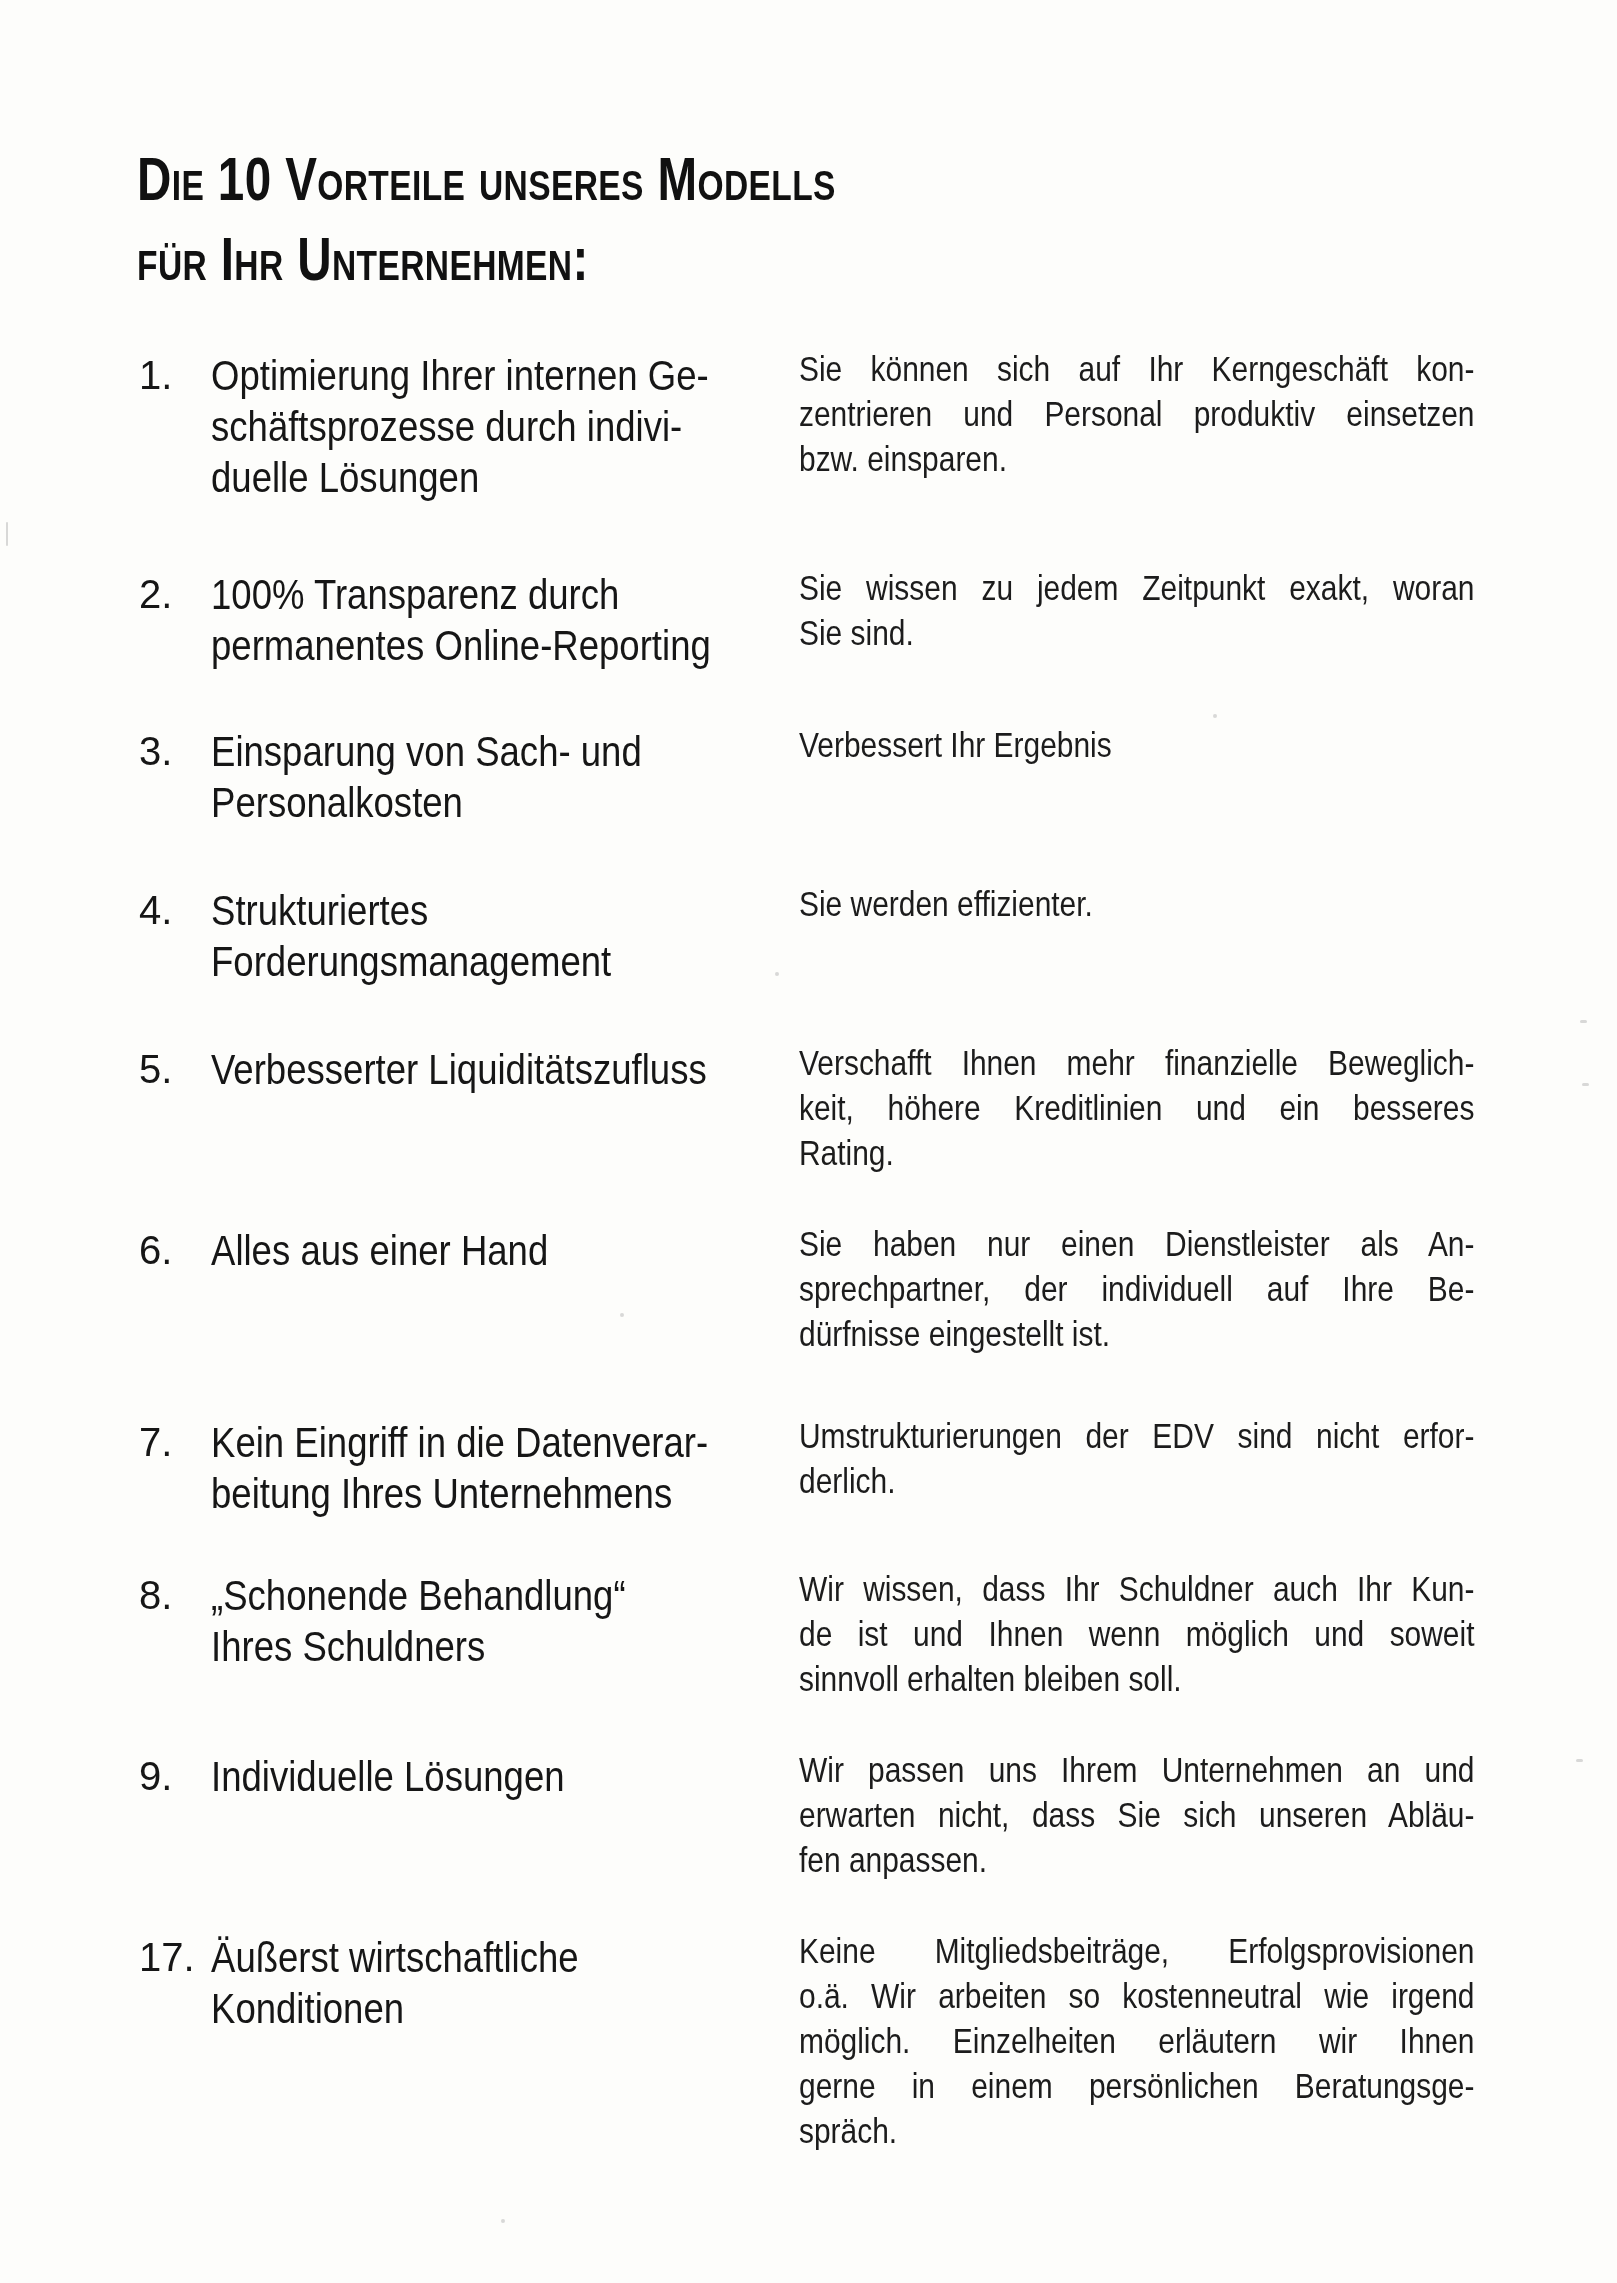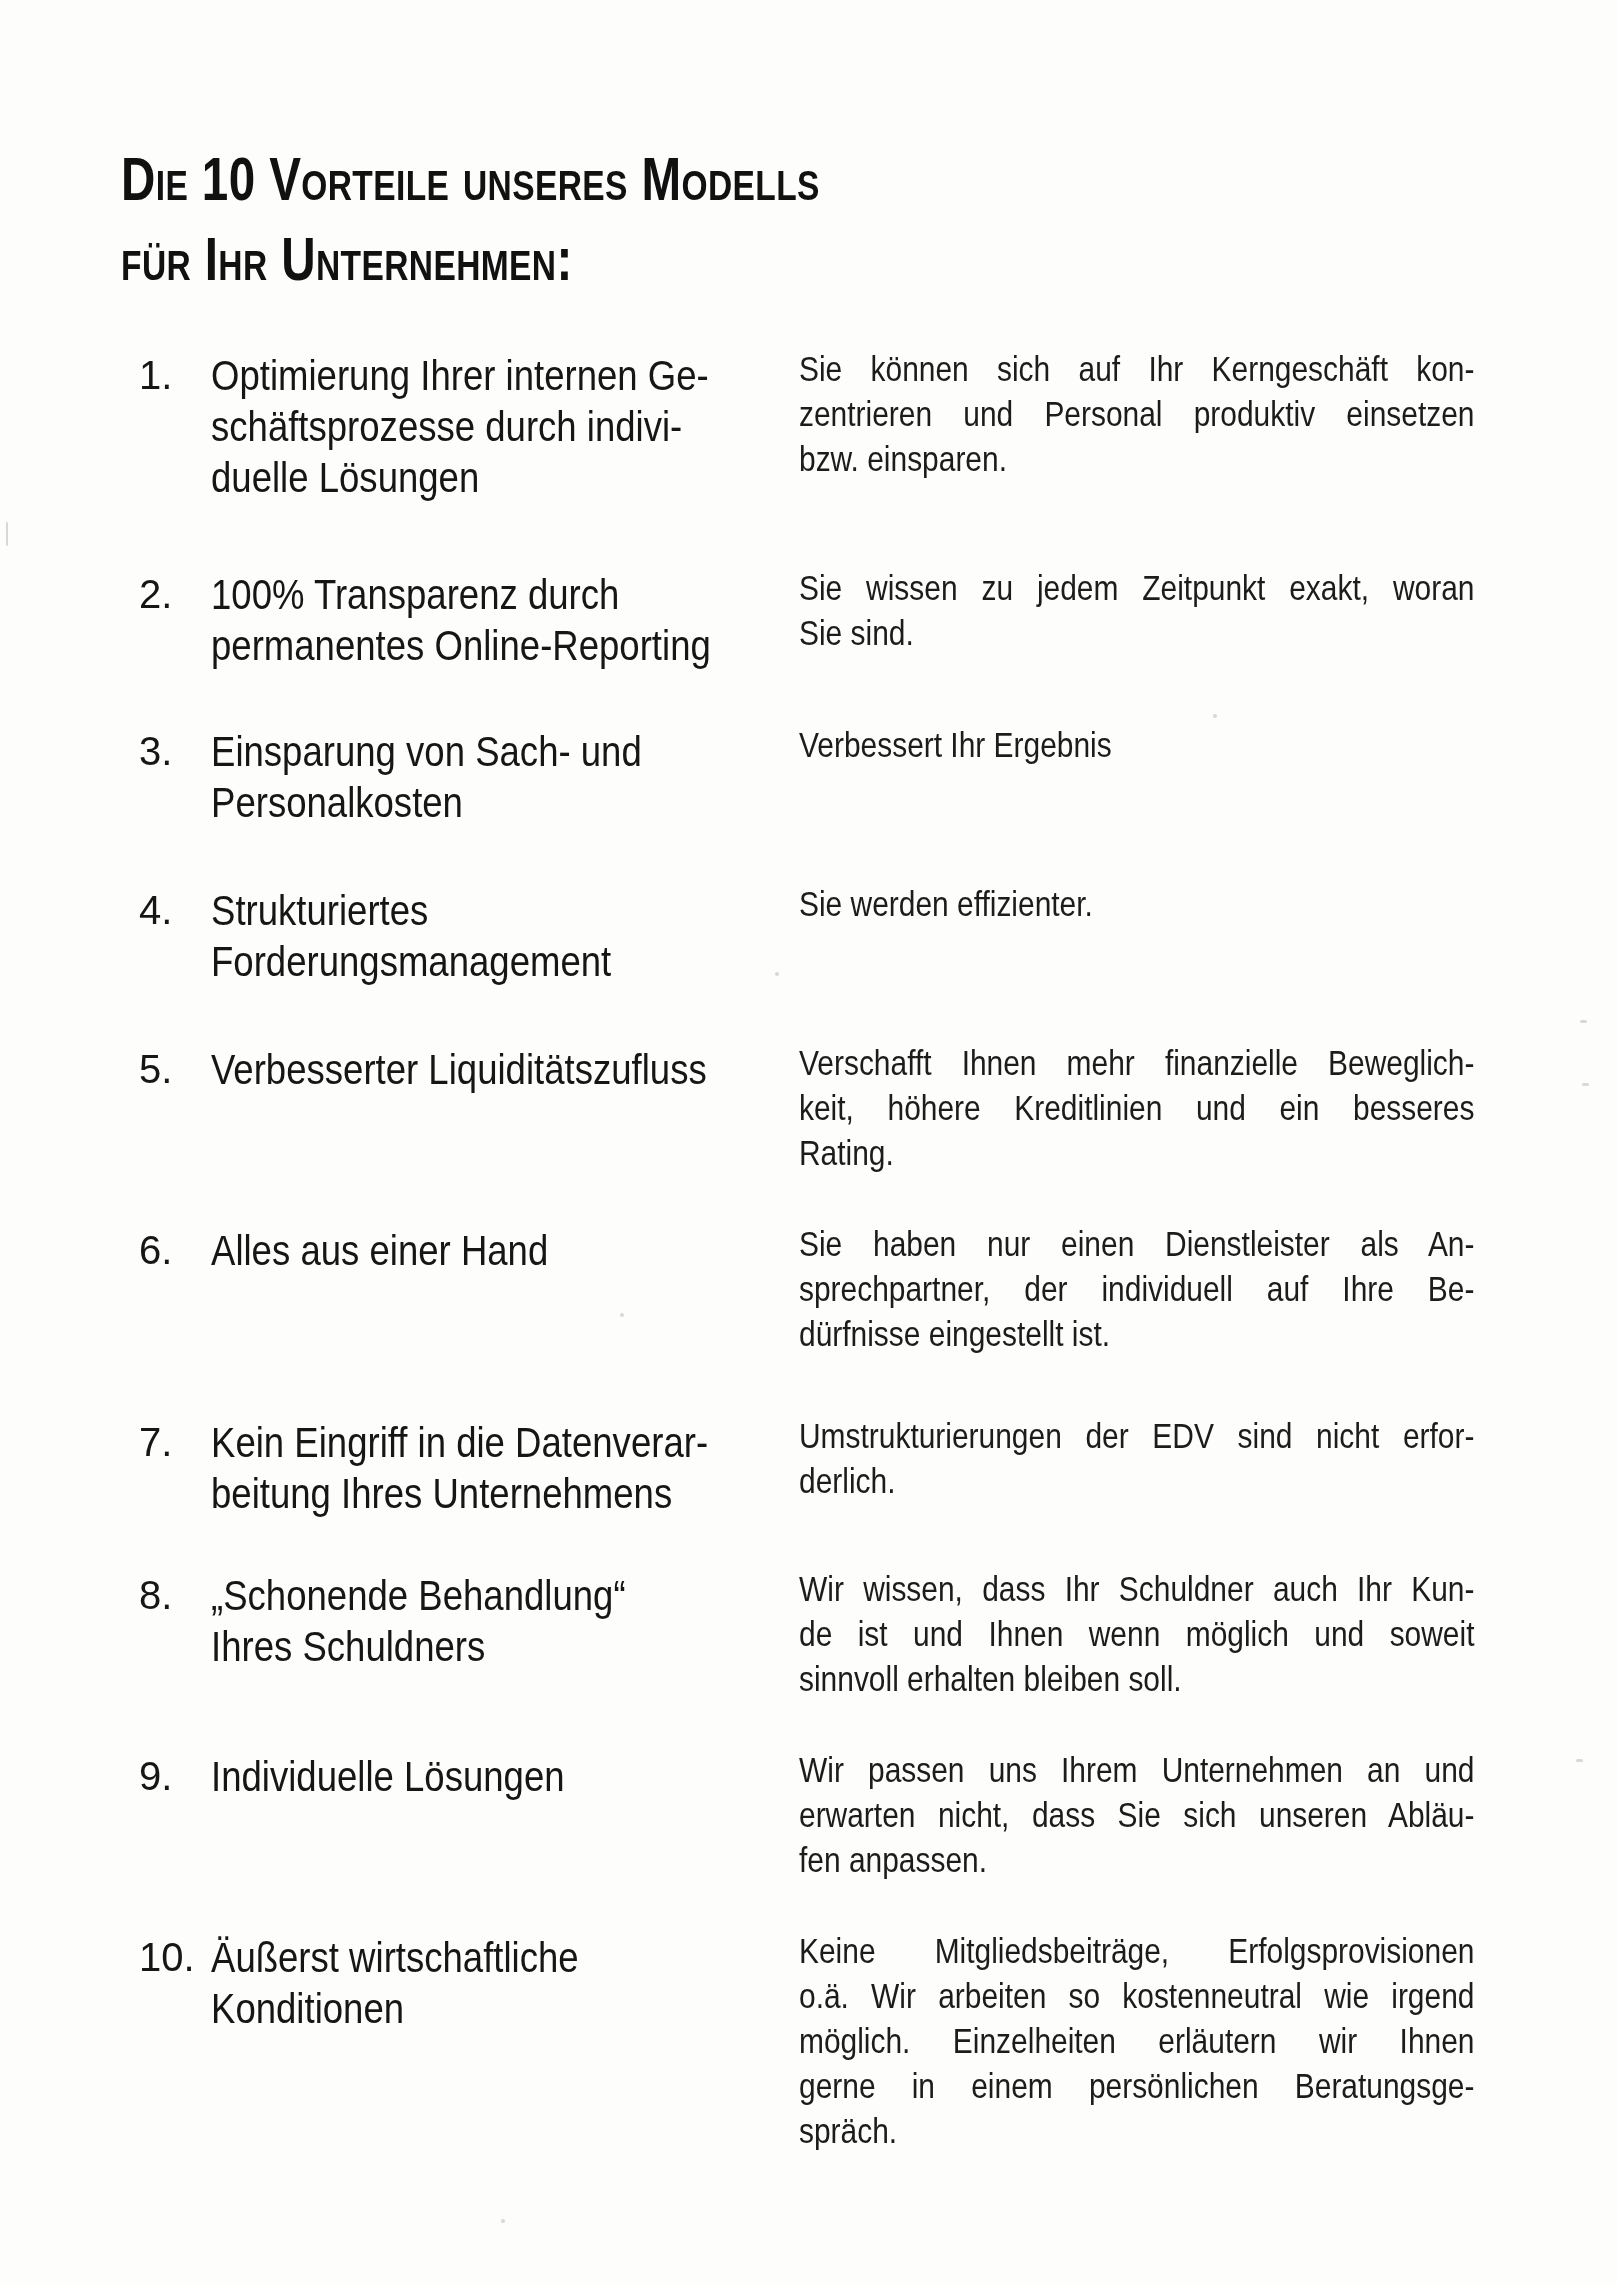--- a/index.html
+++ b/index.html
@@ -11,21 +11,21 @@
     height: 2284px;
     position: relative;
     background: #fdfdfb;
     font-family: "Liberation Sans", sans-serif;
     color: #1a1a1a;
     overflow: hidden;
   }
   
   .title {
     position: absolute;
-    left: 121px;
+    left: 137px;
     top: 139px;
   }
   .title-line {
     font-variant: small-caps;
     font-weight: bold;
     font-size: 61px;
     line-height: 80px;
     letter-spacing: 0.5px;
     white-space: nowrap;
     color: #111;
@@ -194,21 +194,21 @@
     <div class="lline">Individuelle Lösungen</div>
   </div>
   <div class="rcell">
     <div class="rline">Wir passen uns Ihrem Unternehmen an und</div>
     <div class="rline">erwarten nicht, dass Sie sich unseren Abläu-</div>
     <div class="rline last">fen anpassen.</div>
   </div>
 </div>
 
 <div class="row" style="top:1932px">
-  <div class="num-cell">10.</div>
+  <div class="num-cell">17.</div>
   <div class="lcell">
     <div class="lline">Äußerst wirtschaftliche</div>
     <div class="lline">Konditionen</div>
   </div>
   <div class="rcell">
     <div class="rline">Keine Mitgliedsbeiträge, Erfolgsprovisionen</div>
     <div class="rline">o.ä. Wir arbeiten so kostenneutral wie irgend</div>
     <div class="rline">möglich. Einzelheiten erläutern wir Ihnen</div>
     <div class="rline">gerne in einem persönlichen Beratungsge-</div>
     <div class="rline last">spräch.</div>

